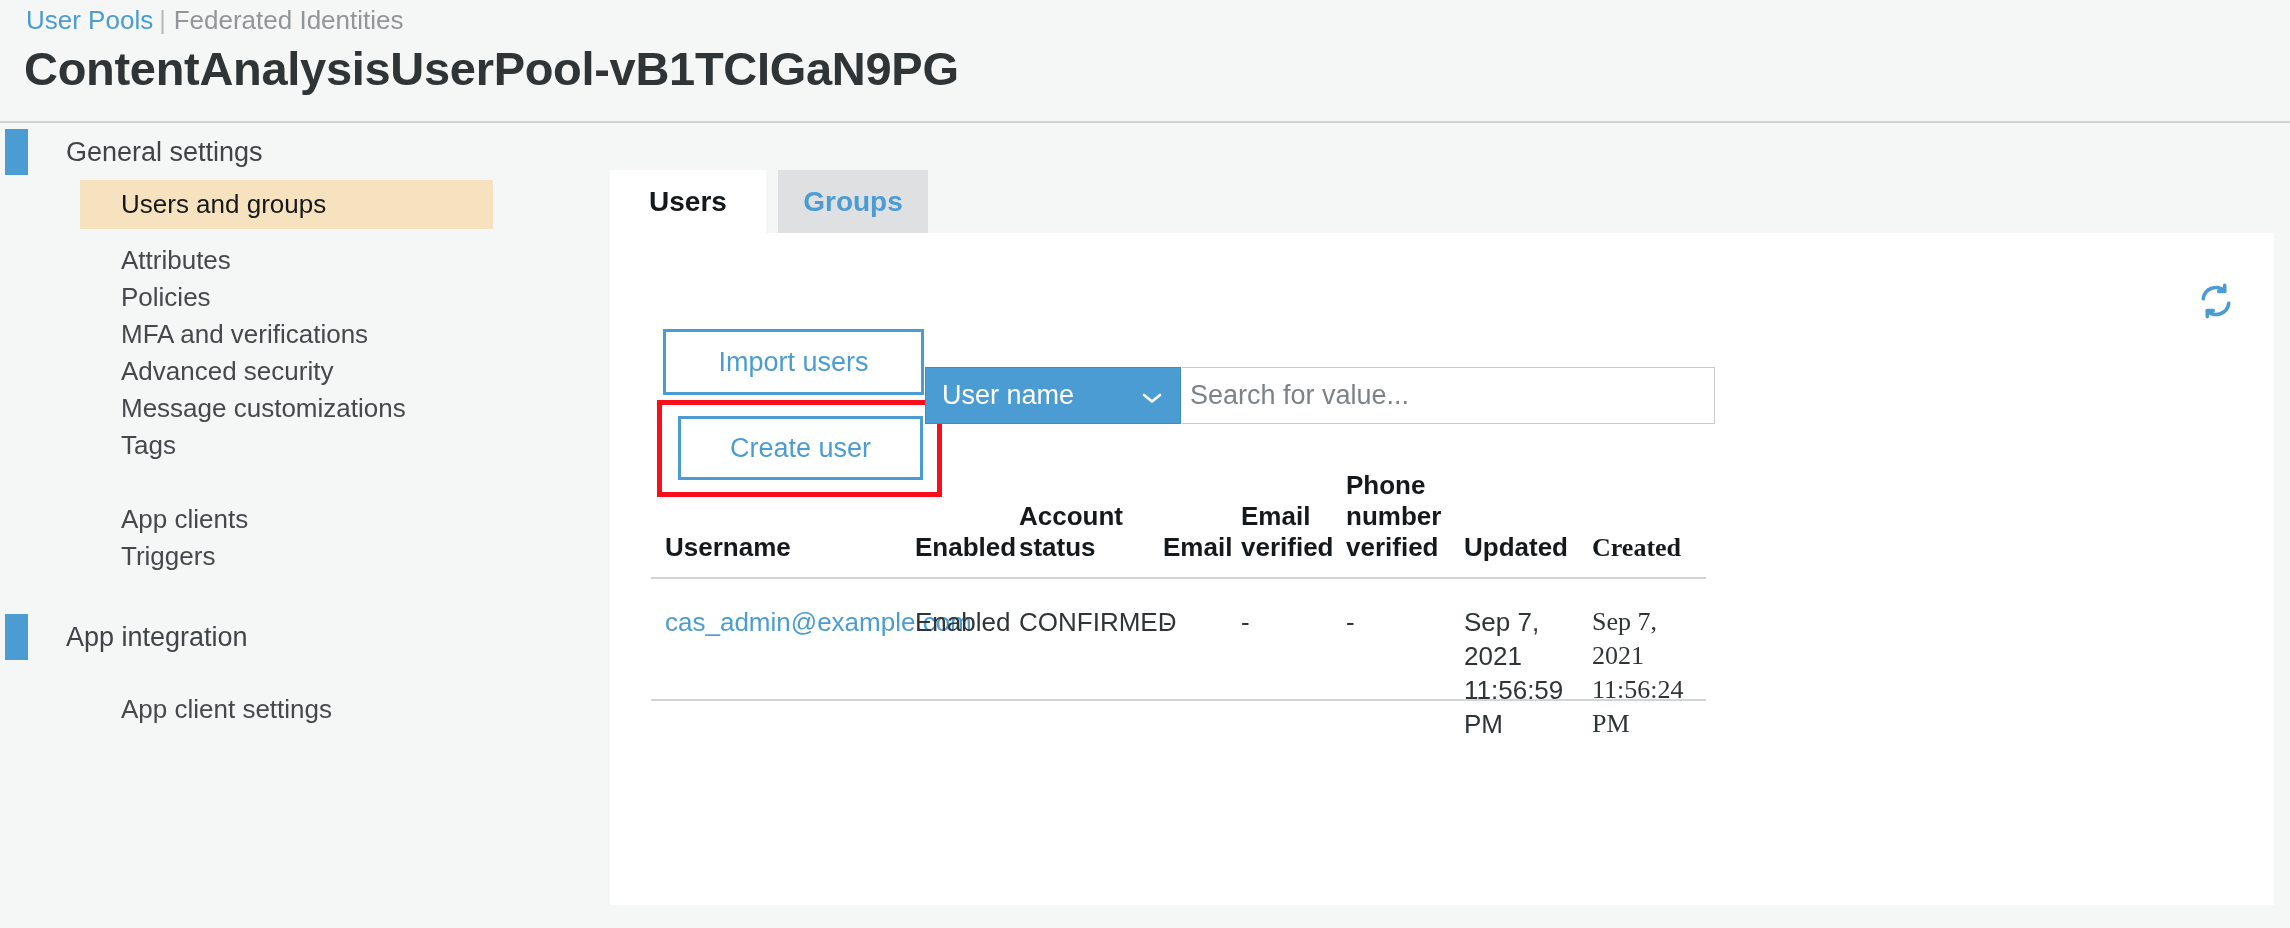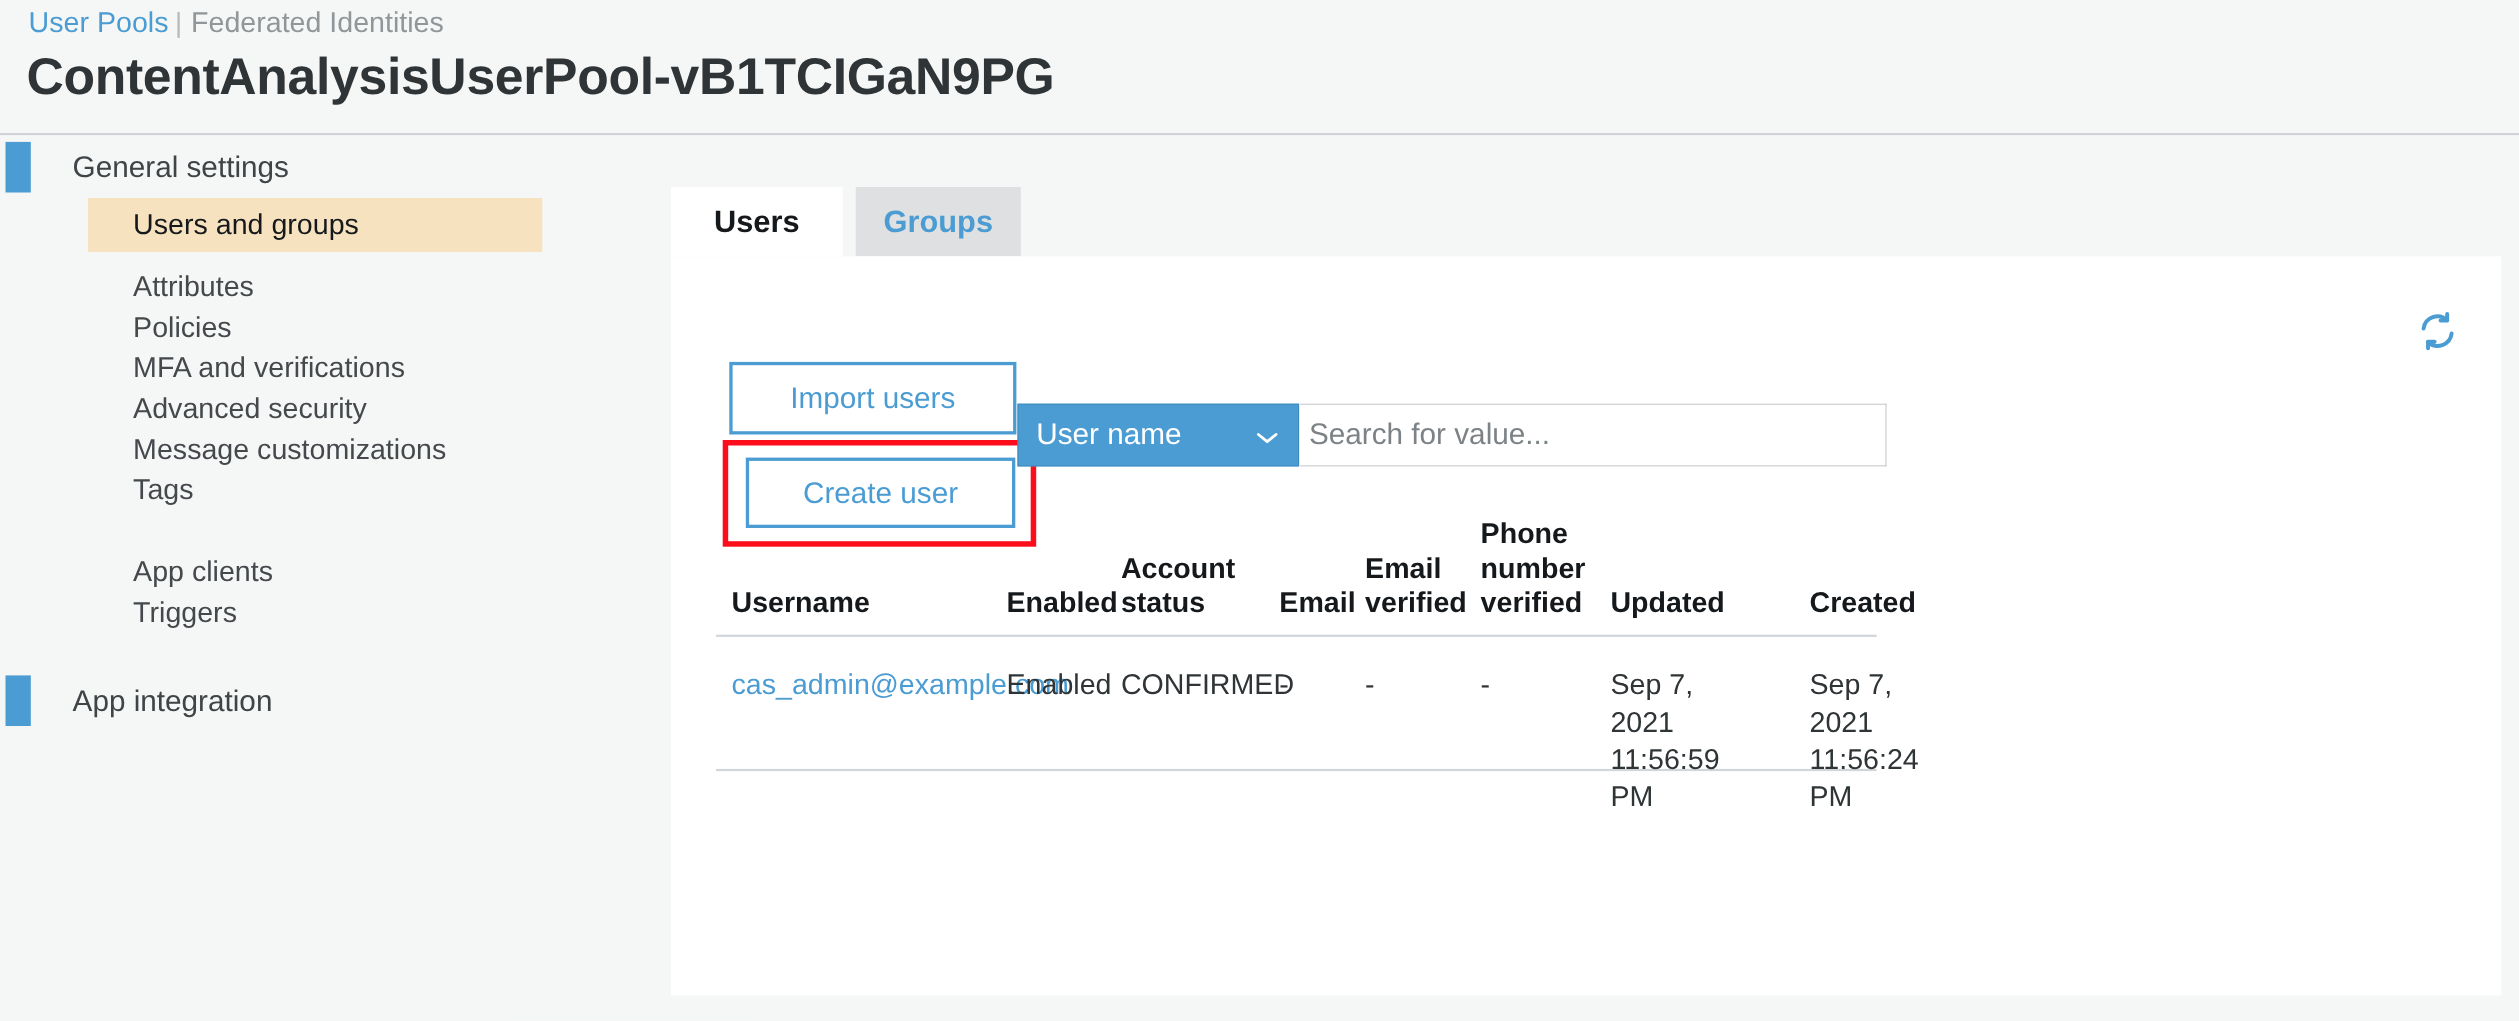--- a/index.html
+++ b/index.html
@@ -244,21 +244,21 @@
   }
   .td.link { color: #4b9cd3; cursor: pointer; }
 
   .col-username { left: 14px; width: 250px; }
   .col-enabled  { left: 264px; width: 110px; }
   .col-status   { left: 368px; width: 120px; }
   .col-email    { left: 512px; width: 70px; }
   .col-emailver { left: 590px; width: 98px; }
   .col-phonever { left: 695px; width: 110px; }
   .col-updated  { left: 813px; width: 120px; }
-  .col-created  { left: 994px; width: 120px; }
+  .col-created  { left: 941px; width: 120px; font-family: Liberation Serif, serif; }
 </style>
 </head>
 <body>
 
 <div class="header">
   <div class="breadcrumb">
     <span class="bc-link">User Pools</span><span class="bc-sep">|</span><span class="bc-inactive">Federated Identities</span>
   </div>
   <h1 class="pool-title">ContentAnalysisUserPool-vB1TCIGaN9PG</h1>
 </div>
@@ -294,20 +294,23 @@
   <div class="nav-item" style="top:372px;">
     <span>App clients</span>
   </div>
   <div class="nav-item" style="top:409px;">
     <span>Triggers</span>
   </div>
 
   <div class="nav-group" style="top:485px;text-align:right;">
     <span class="marker"></span>
     <span class="glabel">App integration</span>
+  </div>
+  <div class="nav-item" style="top:562px;">
+    <span>App client settings</span>
   </div>
 </nav>
 
 <main class="main">
 
   <div class="tabstrip">
     <div class="tab active">
       <span>Users</span>
     </div>
     <div class="tab inactive">

